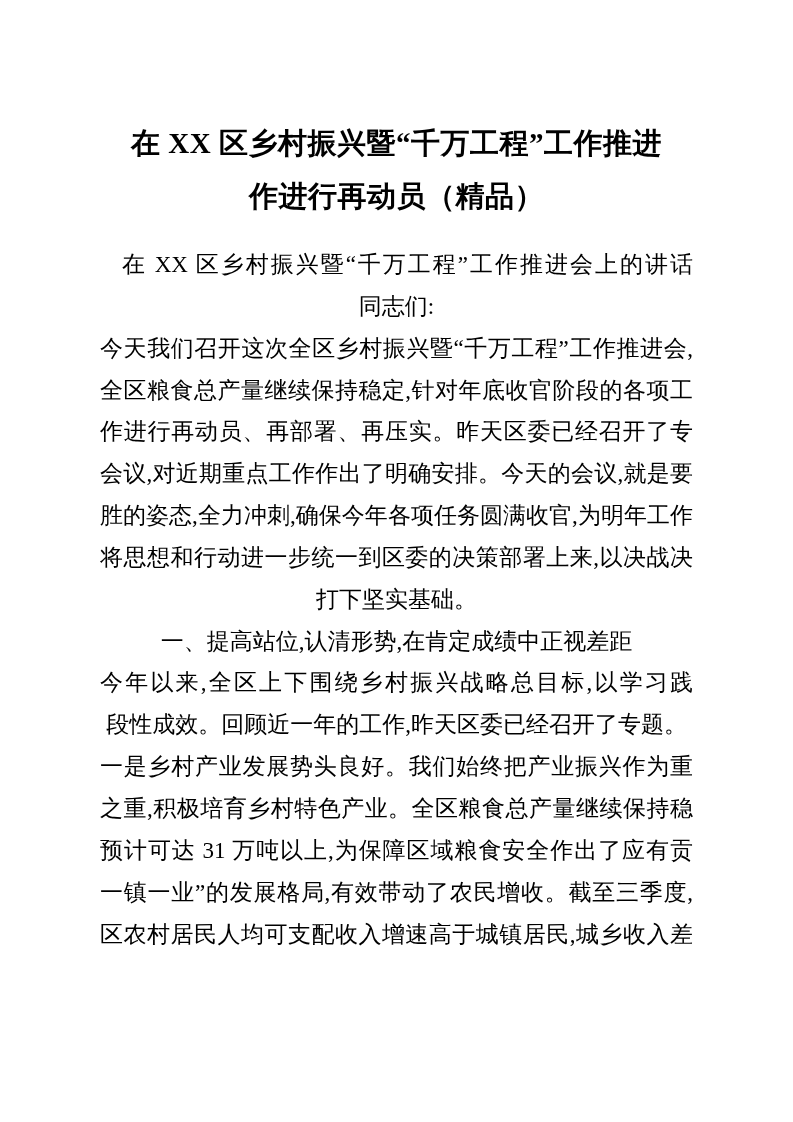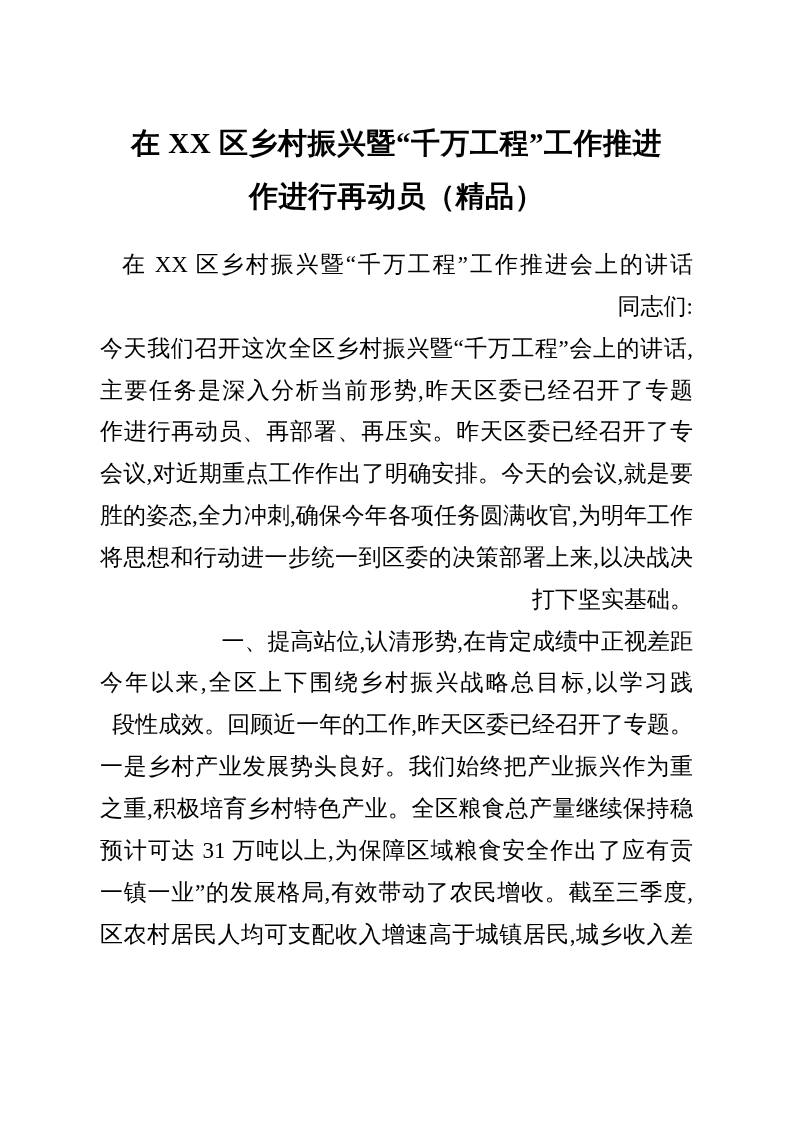--- a/index.html
+++ b/index.html
@@ -30,21 +30,21 @@
     height: 53px;
   }
   .doc-body {
     margin-top: 21px;
   }
   .body-line {
     font-size: 23px;
     line-height: 41.85px;
     height: 41.85px;
     overflow: hidden;
-    text-align: right;
+    text-align: center;
     font-weight: 400;
   }
   .body-line.justify {
     text-align: justify;
     text-align-last: justify;
     text-justify: inter-character;
   }
   .body-line.indent {
     padding-left: 22px;
   }
@@ -53,22 +53,22 @@
 <body>
 
 <div class="page">
   <div class="doc-title" id="title-container">
       <div class="title-line">在 XX 区乡村振兴暨“千万工程”工作推进</div>
       <div class="title-line">作进行再动员（精品）</div>
     </div>
   <div class="doc-body" id="body-container">
       <div class="body-line justify indent">在 XX 区乡村振兴暨“千万工程”工作推进会上的讲话（精品）</div>
       <div class="body-line">同志们:</div>
-      <div class="body-line justify">今天我们召开这次全区乡村振兴暨“千万工程”会上的讲话,</div>
-      <div class="body-line justify">主要任务是深入分析当前形势,昨天区委已经召开了专题</div>
+      <div class="body-line justify">今天我们召开这次全区乡村振兴暨“千万工程”工作推进会,</div>
+      <div class="body-line justify">全区粮食总产量继续保持稳定,针对年底收官阶段的各项工</div>
       <div class="body-line justify">作进行再动员、再部署、再压实。昨天区委已经召开了专题</div>
       <div class="body-line justify">会议,对近期重点工作作出了明确安排。今天的会议,就是要</div>
       <div class="body-line justify">胜的姿态,全力冲刺,确保今年各项任务圆满收官,为明年工作</div>
       <div class="body-line justify">将思想和行动进一步统一到区委的决策部署上来,以决战决</div>
       <div class="body-line">打下坚实基础。</div>
       <div class="body-line">一、提高站位,认清形势,在肯定成绩中正视差距</div>
       <div class="body-line justify">今年以来,全区上下围绕乡村振兴战略总目标,以学习践行“千</div>
       <div class="body-line">段性成效。回顾近一年的工作,昨天区委已经召开了专题。</div>
       <div class="body-line justify">一是乡村产业发展势头良好。我们始终把产业振兴作为重中</div>
       <div class="body-line justify">之重,积极培育乡村特色产业。全区粮食总产量继续保持稳定,</div>

